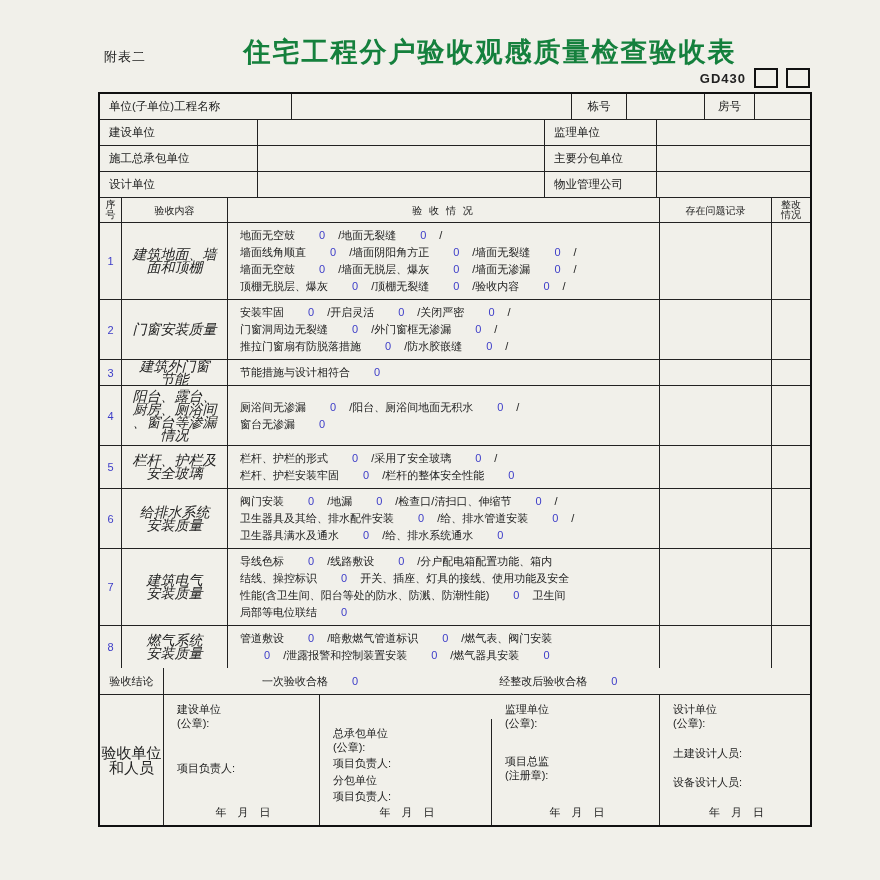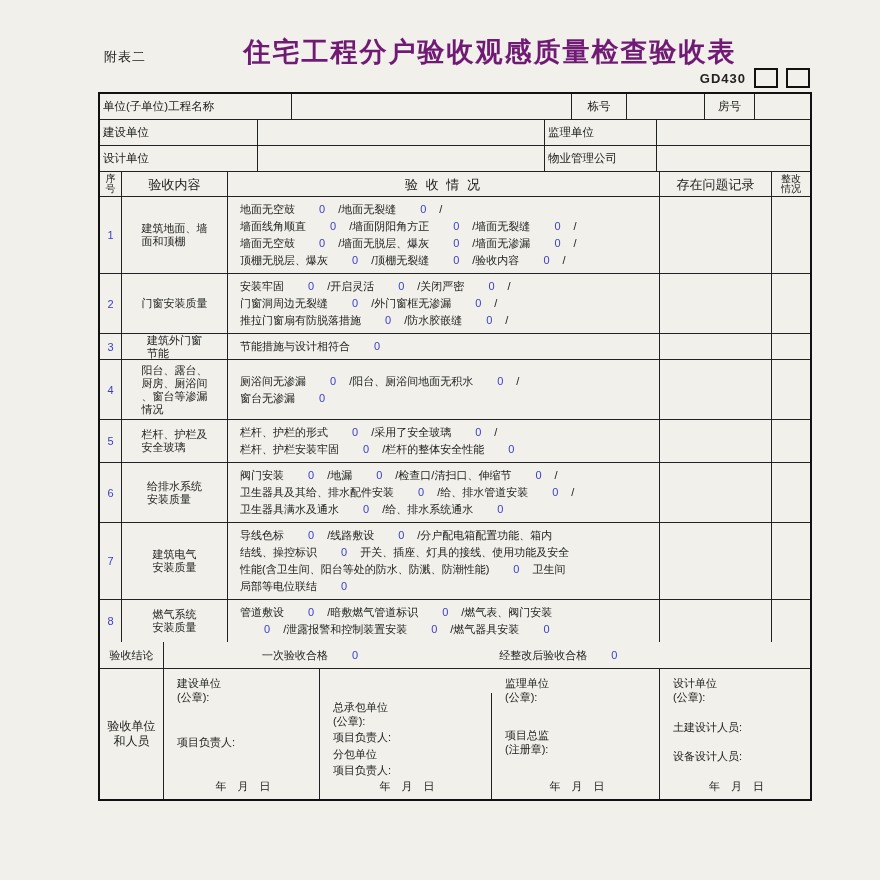--- a/index.html
+++ b/index.html
@@ -2,62 +2,62 @@
 <html><head>
 <meta charset="utf-8">
 <style>
   html,body{margin:0;padding:0;}
   body{width:880px;height:880px;background:#f1f0ea;font-family:"Liberation Sans","DejaVu Sans",sans-serif;color:#222;}
   .page{position:relative;width:880px;height:880px;overflow:hidden;}
 
   
   .hdr{position:absolute;left:98px;top:34px;width:714px;height:58px;}
   .annex{position:absolute;left:6px;top:14px;font-size:13px;letter-spacing:1px;}
-  .title{position:absolute;left:0;right:0;top:0;margin:0;text-align:center;font-size:27px;font-weight:bold;letter-spacing:2px;color:#701a75;padding-left:70px;white-space:nowrap;}
+  .title{position:absolute;left:0;right:0;top:0;margin:0;text-align:center;font-size:27px;font-weight:bold;letter-spacing:2px;color:#15803d;padding-left:70px;white-space:nowrap;}
   .code{position:absolute;right:2px;top:34px;display:flex;align-items:center;gap:8px;font-weight:bold;font-size:13px;letter-spacing:1px;text-align:right;}
   .codebox{width:20px;height:16px;border:2px solid #111;display:inline-block;background:transparent;}
 
   
   .form{position:absolute;left:98px;top:92px;width:714px;border:2px solid #111;box-sizing:border-box;background:#f1f0ea;}
   .row{display:flex;border-bottom:1px solid #222;align-items:stretch;}
   .row:last-child{border-bottom:none;}
   .cell{border-right:1px solid #222;box-sizing:border-box;display:flex;align-items:center;overflow:hidden;}
   .cell:last-child{border-right:none;}
   .c-center{justify-content:center;text-align:center;}
-  .lblpad{padding-left:3px;}
+  .lblpad{padding-left:9px;}
   .fs115{font-size:11.5px;}
 
   
   .irow{height:25px;}
   .iA1{width:192px;} .iA2{width:280px;} .iA3{width:55px;} .iA4{width:78px;} .iA5{width:50px;} .iA6{width:55px;}
   .iB1{width:158px;} .iB2{width:287px;} .iB3{width:112px;} .iB4{width:153px;}
 
   
   .hrow{height:24px;}
   .w-no{width:22px;} .w-cont{width:106px;} .w-lines{width:432px;} .w-prob{width:112px;} .w-fix{width:38px;}
-  .hcell{font-size:13px;justify-content:center;text-align:center;white-space:pre-line;line-height:11px;}
+  .hcell{font-size:10px;justify-content:center;text-align:center;white-space:pre-line;line-height:11px;}
   .hcell.small{font-size:10px;line-height:10.5px;}
   .hstatus{letter-spacing:2px;}
 
   
   .no-cell{color:#3c3cc8;font-size:11px;justify-content:center;}
-  .cont-cell{font-size:11px;justify-content:center;text-align:left;line-height:13px;white-space:pre-line;}
+  .cont-cell{font-size:14px;justify-content:center;text-align:center;line-height:13px;white-space:pre-line;font-style:italic;}
   .lines-cell{flex-direction:column;align-items:stretch;justify-content:center;padding:2px 0 2px 12px;}
   .cline{font-size:11px;line-height:17px;white-space:nowrap;}
   .seg-v{color:#3c3cc8;margin:0 13px 0 24px;}
 
   
   .concl{height:26px;}
   .concl-lbl{width:64px;font-size:11px;justify-content:center;text-align:center;}
   .concl-body{flex:1;font-size:11px;padding-left:98px;}
   .concl-gap{margin-left:128px;}
 
   
   .signoff{height:130px;}
-  .sg-lbl{width:64px;font-size:12px;justify-content:center;text-align:center;white-space:pre-line;line-height:15px;}
+  .sg-lbl{width:64px;font-size:15px;justify-content:center;text-align:center;white-space:pre-line;line-height:15px;}
   .sg-col{border-right:1px solid #222;box-sizing:border-box;display:flex;flex-direction:column;justify-content:space-between;font-size:11px;line-height:14px;padding:7px 6px 6px 13px;white-space:pre-line;}
   .sg-col:last-child{border-right:none;}
   .sg-c1{width:156px;} .sg-c2{width:172px;margin-top:24px;} .sg-c3{width:168px;} .sg-c4{width:150px;}
   .sg-date{text-align:center;letter-spacing:4px;white-space:nowrap;}
 </style>
 </head>
 <body>
 
 <div class="page">
 
@@ -79,20 +79,26 @@
       <div class="cell iA3 c-center fs115">栋号</div>
       <div class="cell iA4"></div>
       <div class="cell iA5 c-center fs115">房号</div>
       <div class="cell iA6"></div>
     </div>
 
     <div class="row irow">
       <div class="cell iB1 lblpad fs115">建设单位</div>
       <div class="cell iB2"></div>
       <div class="cell iB3 lblpad fs115">监理单位</div>
+      <div class="cell iB4"></div>
+    </div>
+    <div class="row irow">
+      <div class="cell iB1 lblpad fs115">施工总承包单位</div>
+      <div class="cell iB2"></div>
+      <div class="cell iB3 lblpad fs115">主要分包单位</div>
       <div class="cell iB4"></div>
     </div>
     <div class="row irow">
       <div class="cell iB1 lblpad fs115">设计单位</div>
       <div class="cell iB2"></div>
       <div class="cell iB3 lblpad fs115">物业管理公司</div>
       <div class="cell iB4"></div>
     </div>
 
     <div class="row hrow">

